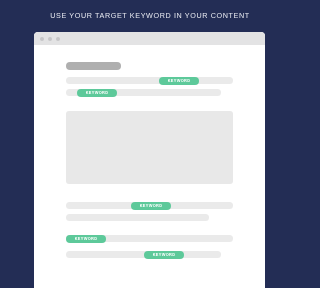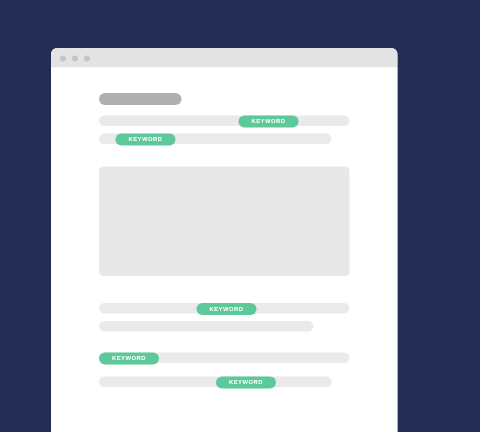--- a/index.html
+++ b/index.html
@@ -115,20 +115,21 @@
     position: absolute;
     background: #e8e8e8;
     border-radius: 3px;
   }
 </style>
 </head>
 <body>
 
 <div id="stage">
 
+  <div class="page-title">USE YOUR TARGET KEYWORD IN YOUR CONTENT</div>
 
   <div class="browser-window">
 
     <div class="titlebar">
       <div class="dots">
         <span class="dot"></span>
         <span class="dot"></span>
         <span class="dot"></span>
       </div>
     </div>

